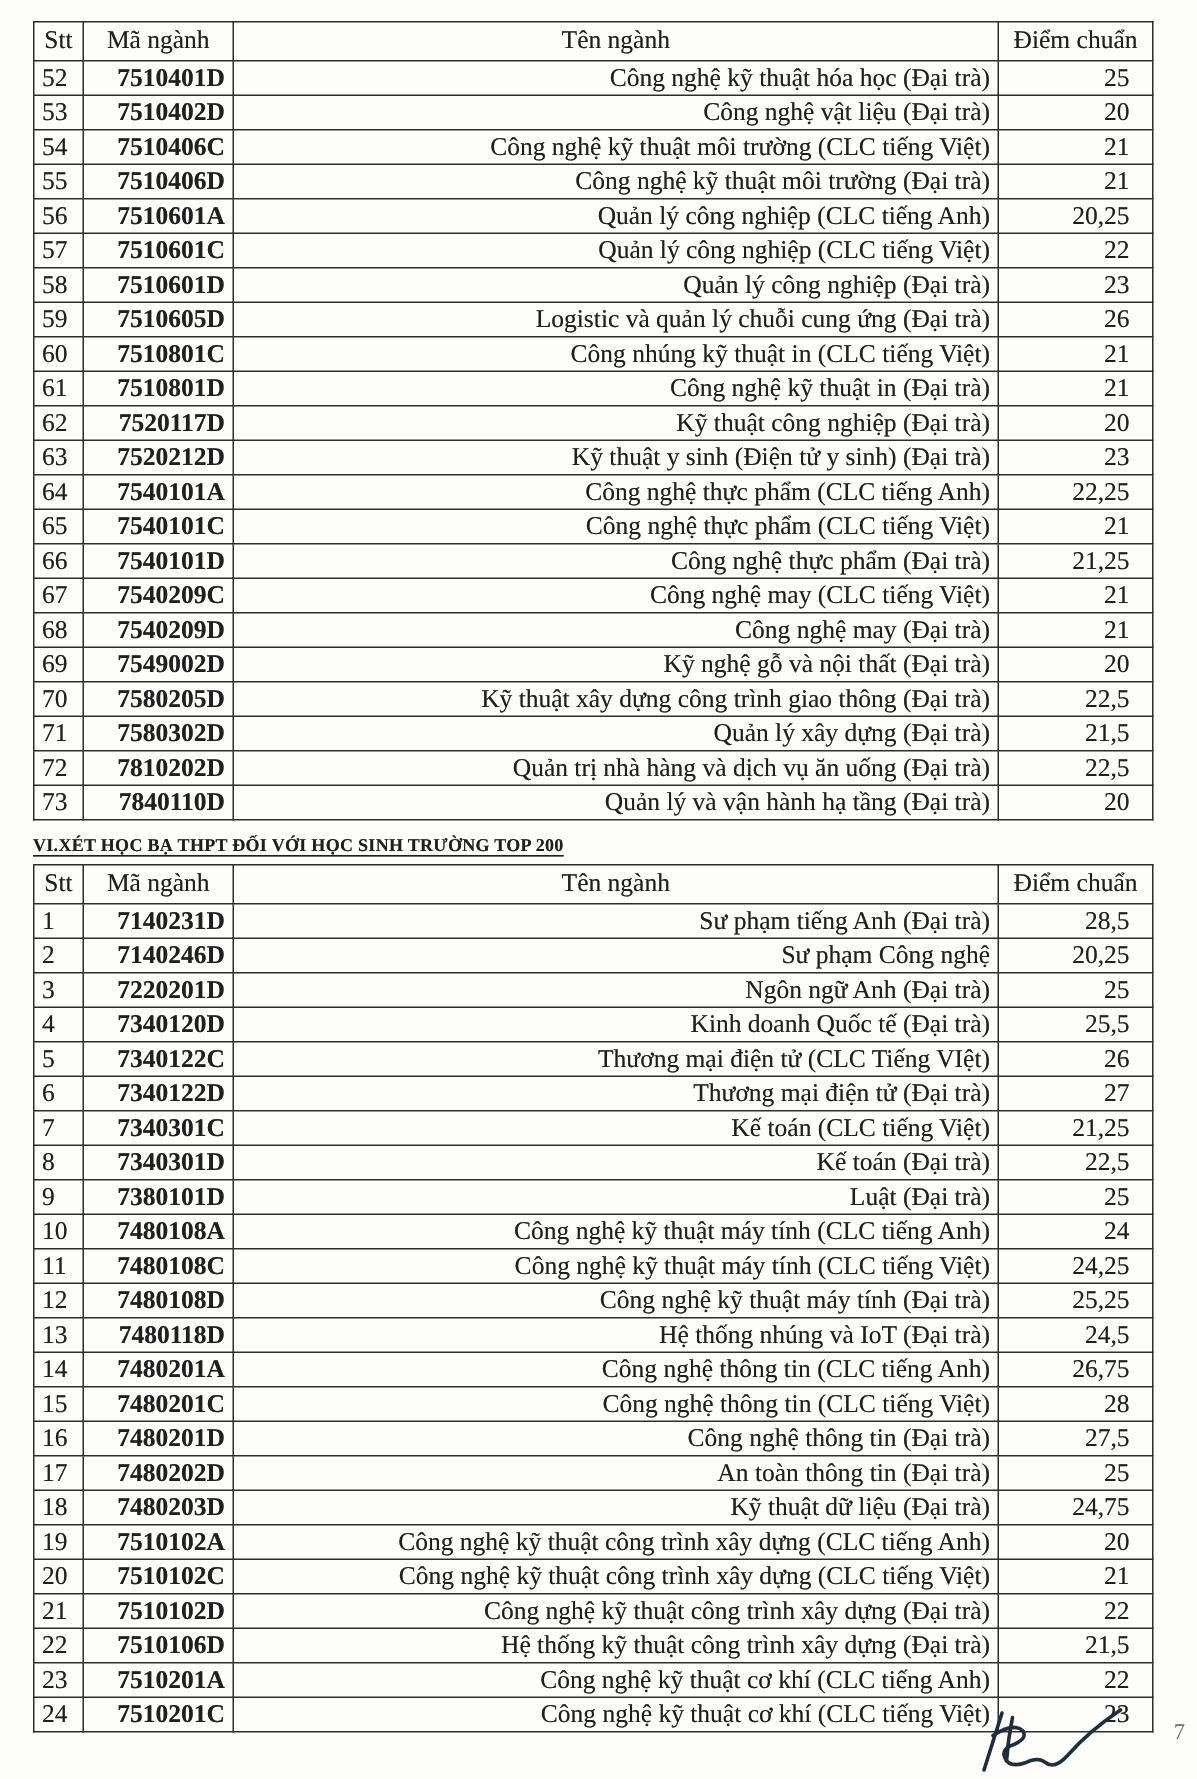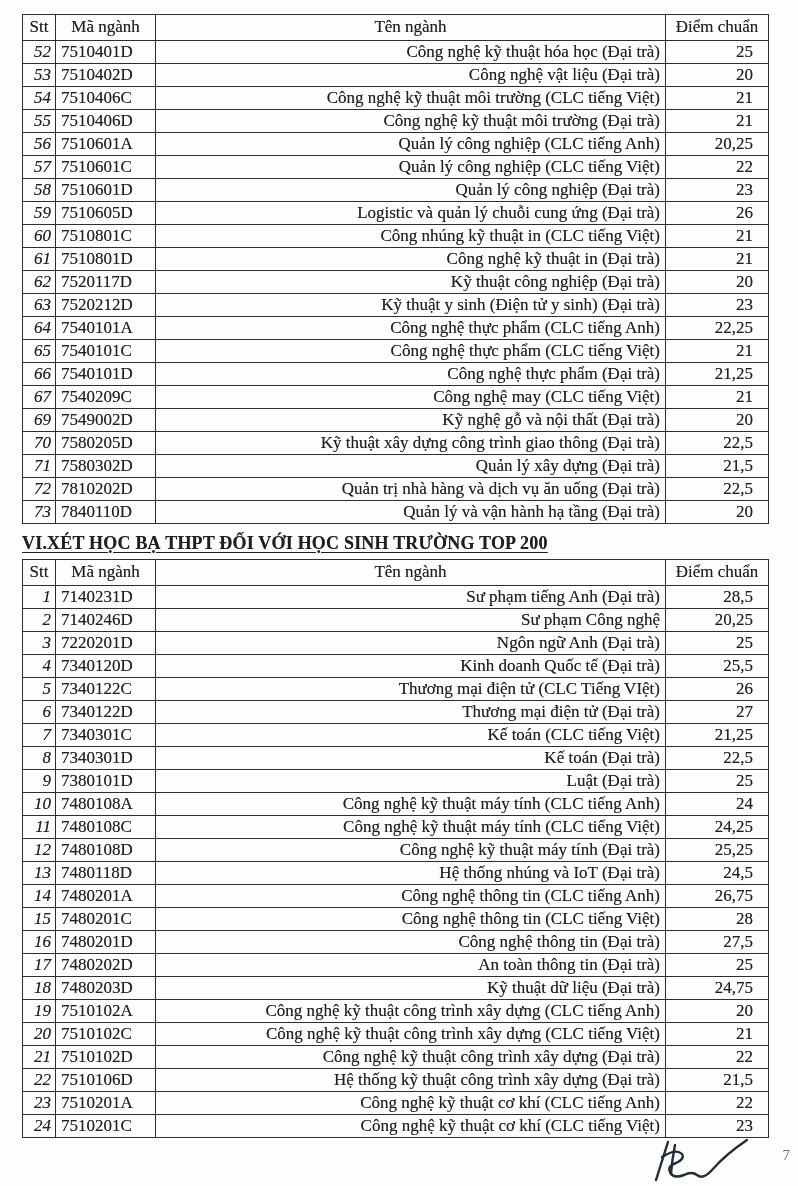--- a/index.html
+++ b/index.html
@@ -33,27 +33,27 @@
     height: 20px;
     white-space: nowrap;
     overflow: hidden;
     text-shadow: 0 0 0.4px rgba(30,30,30,0.55);
   }
   table.score-table th {
     font-weight: normal;
     text-align: center;
     height: 23px;
   }
-  table.score-table td:nth-child(1) { text-align: right;  padding-right: 4px; font-style: italic; }
-  table.score-table td:nth-child(2) { text-align: left; }
+  table.score-table td:nth-child(1) {  padding-right: 4px; }
+  table.score-table td:nth-child(2) { text-align: right; font-weight: bold; }
   table.score-table td:nth-child(3) { text-align: right;   padding-left: 7px; }
   table.score-table td:nth-child(4) { text-align: right;  padding-right: 15px; margin-top: 39px; }
   .section-heading {
     margin: 9px 0 5px 0;
-    font-size: 18px;
+    font-size: 12px;
     font-weight: bold;
     letter-spacing: 0.2px;
     text-decoration: underline;
     text-underline-offset: 3px;
     text-shadow: 0 0 0.4px rgba(30,30,30,0.6);
   }
   .footer-sig {
     position: absolute;
     right: 36px;
     bottom: 0px;
@@ -180,20 +180,26 @@
           <td>Công nghệ thực phẩm (Đại trà)</td>
           <td>21,25</td>
         </tr>
         <tr>
           <td>67</td>
           <td>7540209C</td>
           <td>Công nghệ may (CLC tiếng Việt)</td>
           <td>21</td>
         </tr>
         <tr>
+          <td>68</td>
+          <td>7540209D</td>
+          <td>Công nghệ may (Đại trà)</td>
+          <td>21</td>
+        </tr>
+        <tr>
           <td>69</td>
           <td>7549002D</td>
           <td>Kỹ nghệ gỗ và nội thất (Đại trà)</td>
           <td>20</td>
         </tr>
         <tr>
           <td>70</td>
           <td>7580205D</td>
           <td>Kỹ thuật xây dựng công trình giao thông (Đại trà)</td>
           <td>22,5</td>

